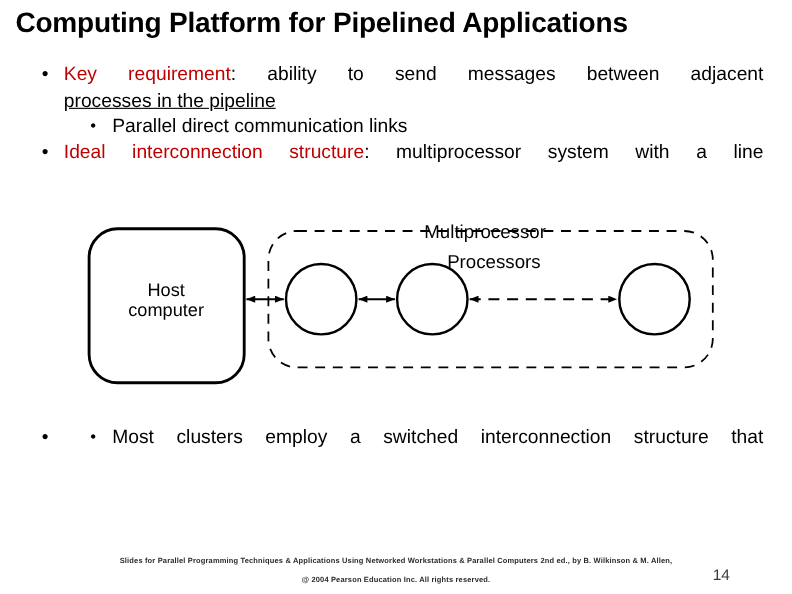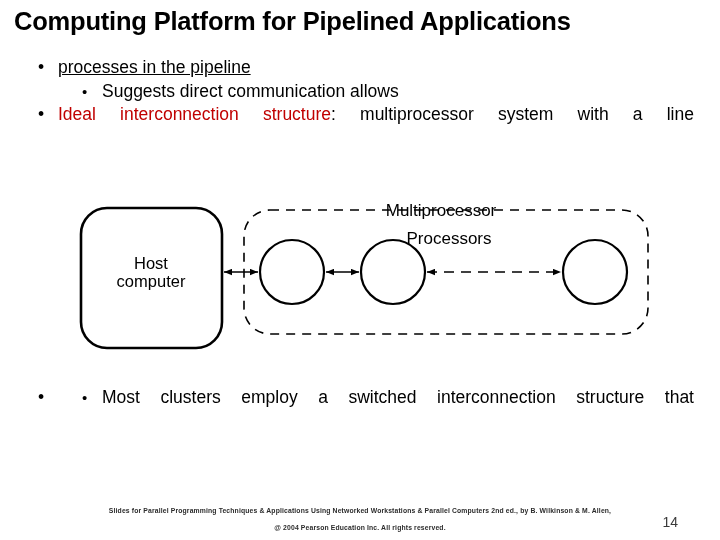--- a/index.html
+++ b/index.html
@@ -145,41 +145,42 @@
     color: #2b2b2b;
     margin-top: 6px;
   }
   .page-num {
     position: absolute;
     right: 10px;
     top: 514px;
     font-size: 14px;
     line-height: 16px;
     color: #3a3a3a;
-    text-align: right;
+    text-align: left;
     width: 30px;
   }
 </style>
 </head>
 <body>
 
 <div class="slide">
 
   <div class="title">Computing Platform for Pipelined Applications</div>
 
   <div class="body-top">
 
     <div class="bullet-l1">
       <span class="dot">•</span>
+      <span class="jline"><span class="red">Key requirement</span><span>: ability to send messages between adjacent</span></span>
       <span class="cont">processes in the pipeline</span>
     </div>
 
     <div class="bullet-l2">
       <span class="dot">•</span>
-      <span class="cont">Suggests direct communication allows</span>
+      <span class="cont">Parallel direct communication links</span>
     </div>
 
     <div class="bullet-l1">
       <span class="dot">•</span>
       <span class="jline"><span class="red">Ideal interconnection structure</span><span>: multiprocessor system with a line</span></span>
     </div>
 
   </div>
 
   <div class="diagram">

